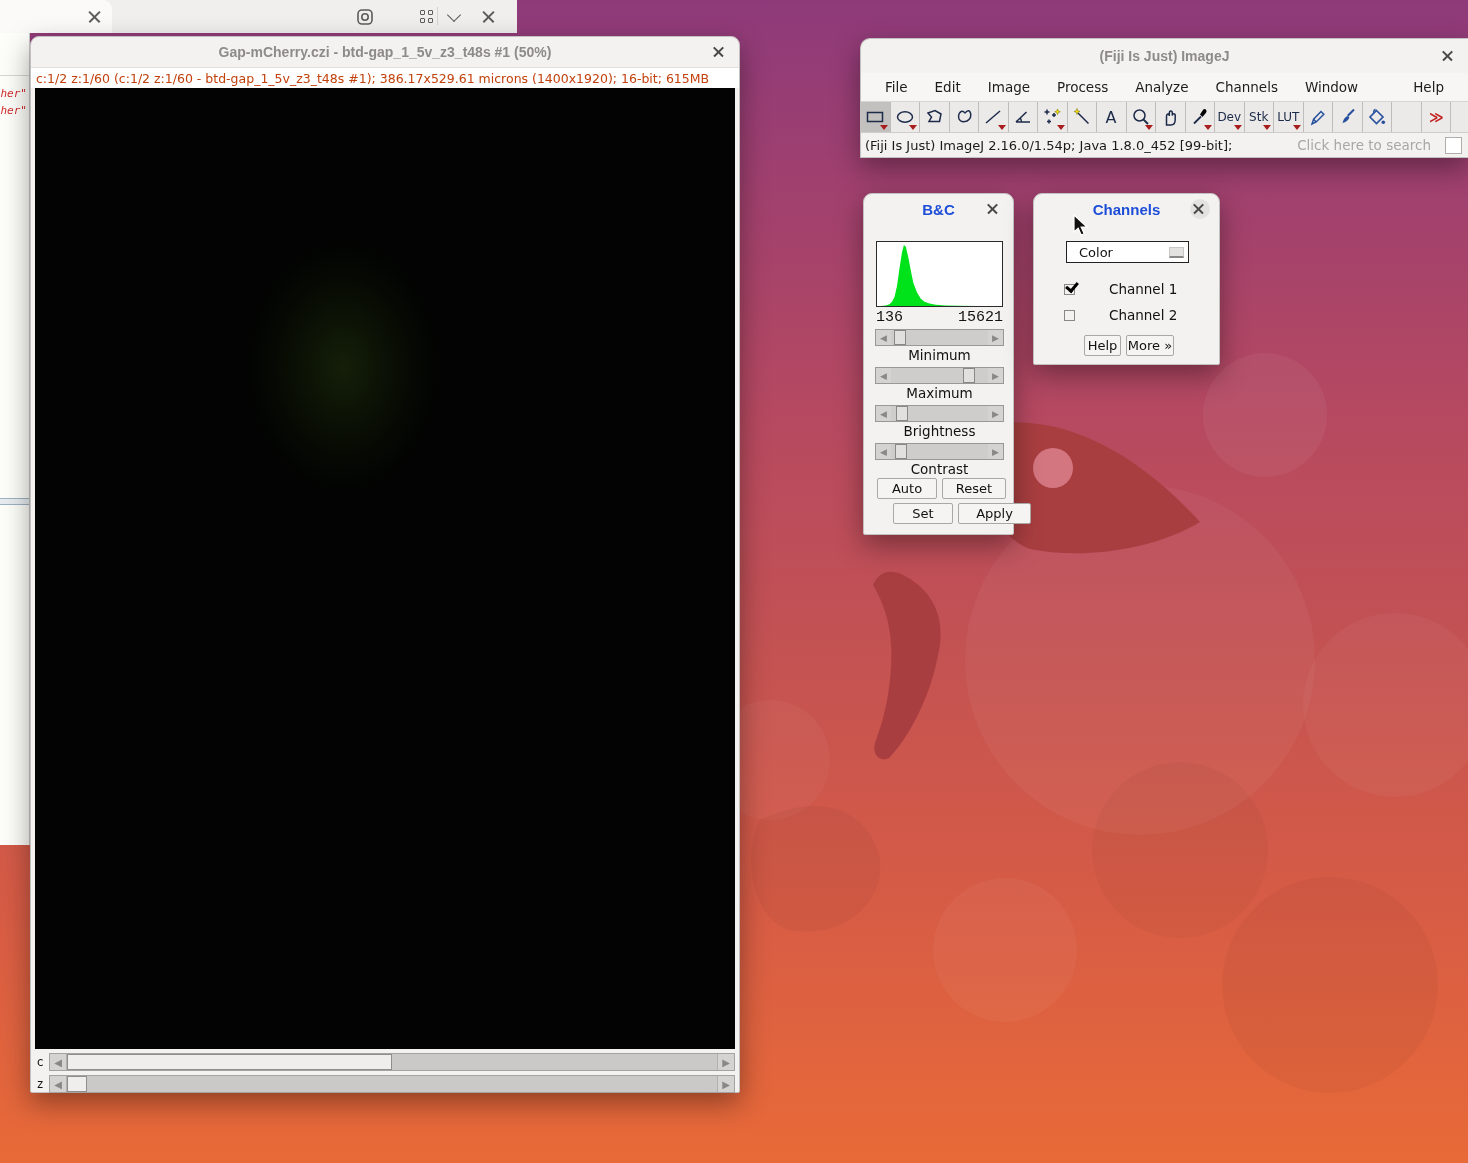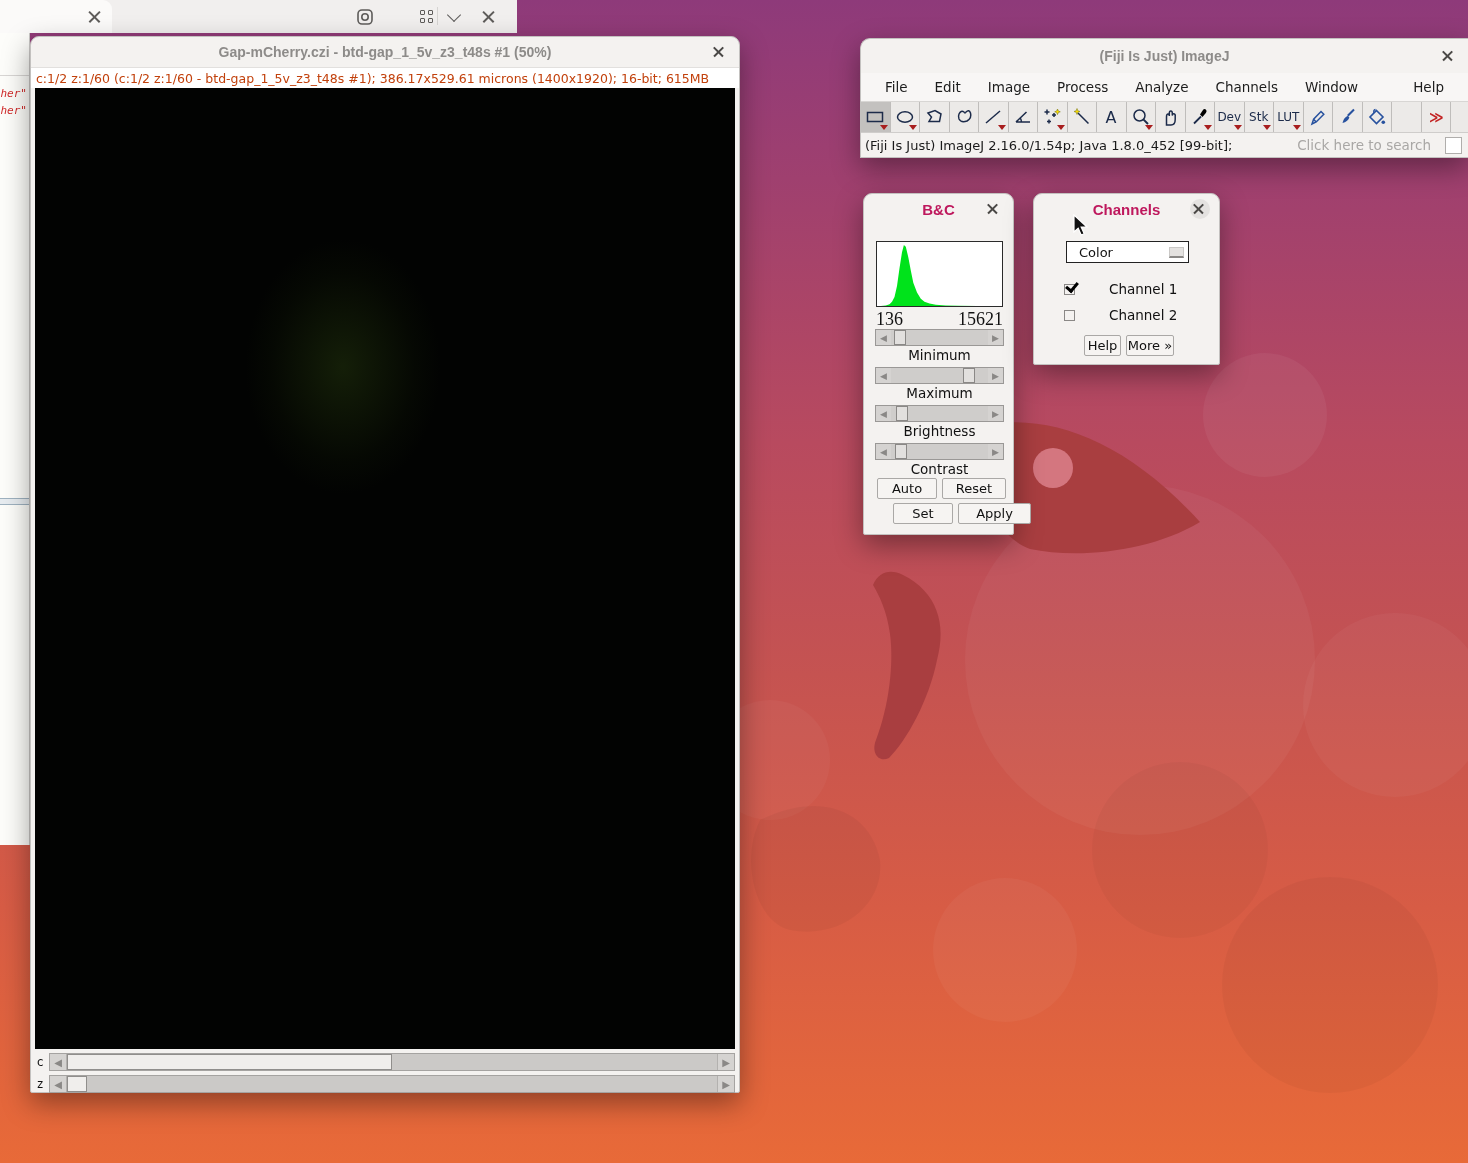--- a/index.html
+++ b/index.html
@@ -88,26 +88,26 @@
   .tbtn .tlabel { font-family:"DejaVu Sans", sans-serif; font-size:12px; color:#1c2b4a; }
   .tbtn .tlabel.red { color:#c22222; font-weight:bold; font-size:14px; letter-spacing:-1px; }
   .statusbar { height:24px; background:#f4f2f0; display:flex; align-items:center; padding:0 4px;
                font-family:"DejaVu Sans", sans-serif; font-size:13px; color:#1a1a1a; }
   .statusbar .spring { flex:1; }
   .search-ph { font-size:13.5px; color:#a9a7a5; margin-right:14px; }
   .search-box { width:17px; height:17px; background:#fff; border:1px solid #b0aeac; margin-right:2px; }
 
   
   .dialog { z-index:4; }
-  .dialog .title { color:#be185d; font-size:15px; }
+  .dialog .title { color:#1d4ed8; font-size:15px; }
   #bnc-window { left:863px; top:193px; width:151px; height:342px; }
   #channels-window { left:1033px; top:193px; width:187px; height:172px; }
   .hist-box { position:absolute; left:12px; top:47px; width:127px; height:66px; background:#fff; border:1px solid #2b2b2b; }
   .hist-vals { position:absolute; left:12px; top:115px; width:127px; display:flex; justify-content:space-between;
-               font-family:Liberation Serif, serif; font-size:18px; color:#111; }
+               font-family:Liberation Mono, monospace; font-size:15px; color:#111; }
   .sliders-zone { position:absolute; left:11px; top:133px; width:129px; }
   .jslider { position:relative; height:17px; background:#cfcdcb; border:1px solid #9a9896; margin-top:2px; }
   .jsl-arrow { position:absolute; top:0; width:15px; height:15px; display:flex; align-items:center; justify-content:center;
                font-size:9px; color:#8a8886; background:#d5d3d1; }
   .jsl-arrow.l { left:0; } .jsl-arrow.r { right:0; }
   .jsl-track { position:absolute; left:15px; right:15px; top:0; height:15px; }
   .jsl-thumb { position:absolute; top:0; width:12px; height:15px; background:#e2e0de; border:1px solid #8a8886; }
   .jsl-label { text-align:center; font-family:"DejaVu Sans", sans-serif; font-size:13.5px; color:#111; height:19px; line-height:18px; }
   .btnrow { position:absolute; display:flex; gap:5px; }
   .gbtn { background:#f6f4f2; border:1px solid #aaa8a6; border-radius:2px;

